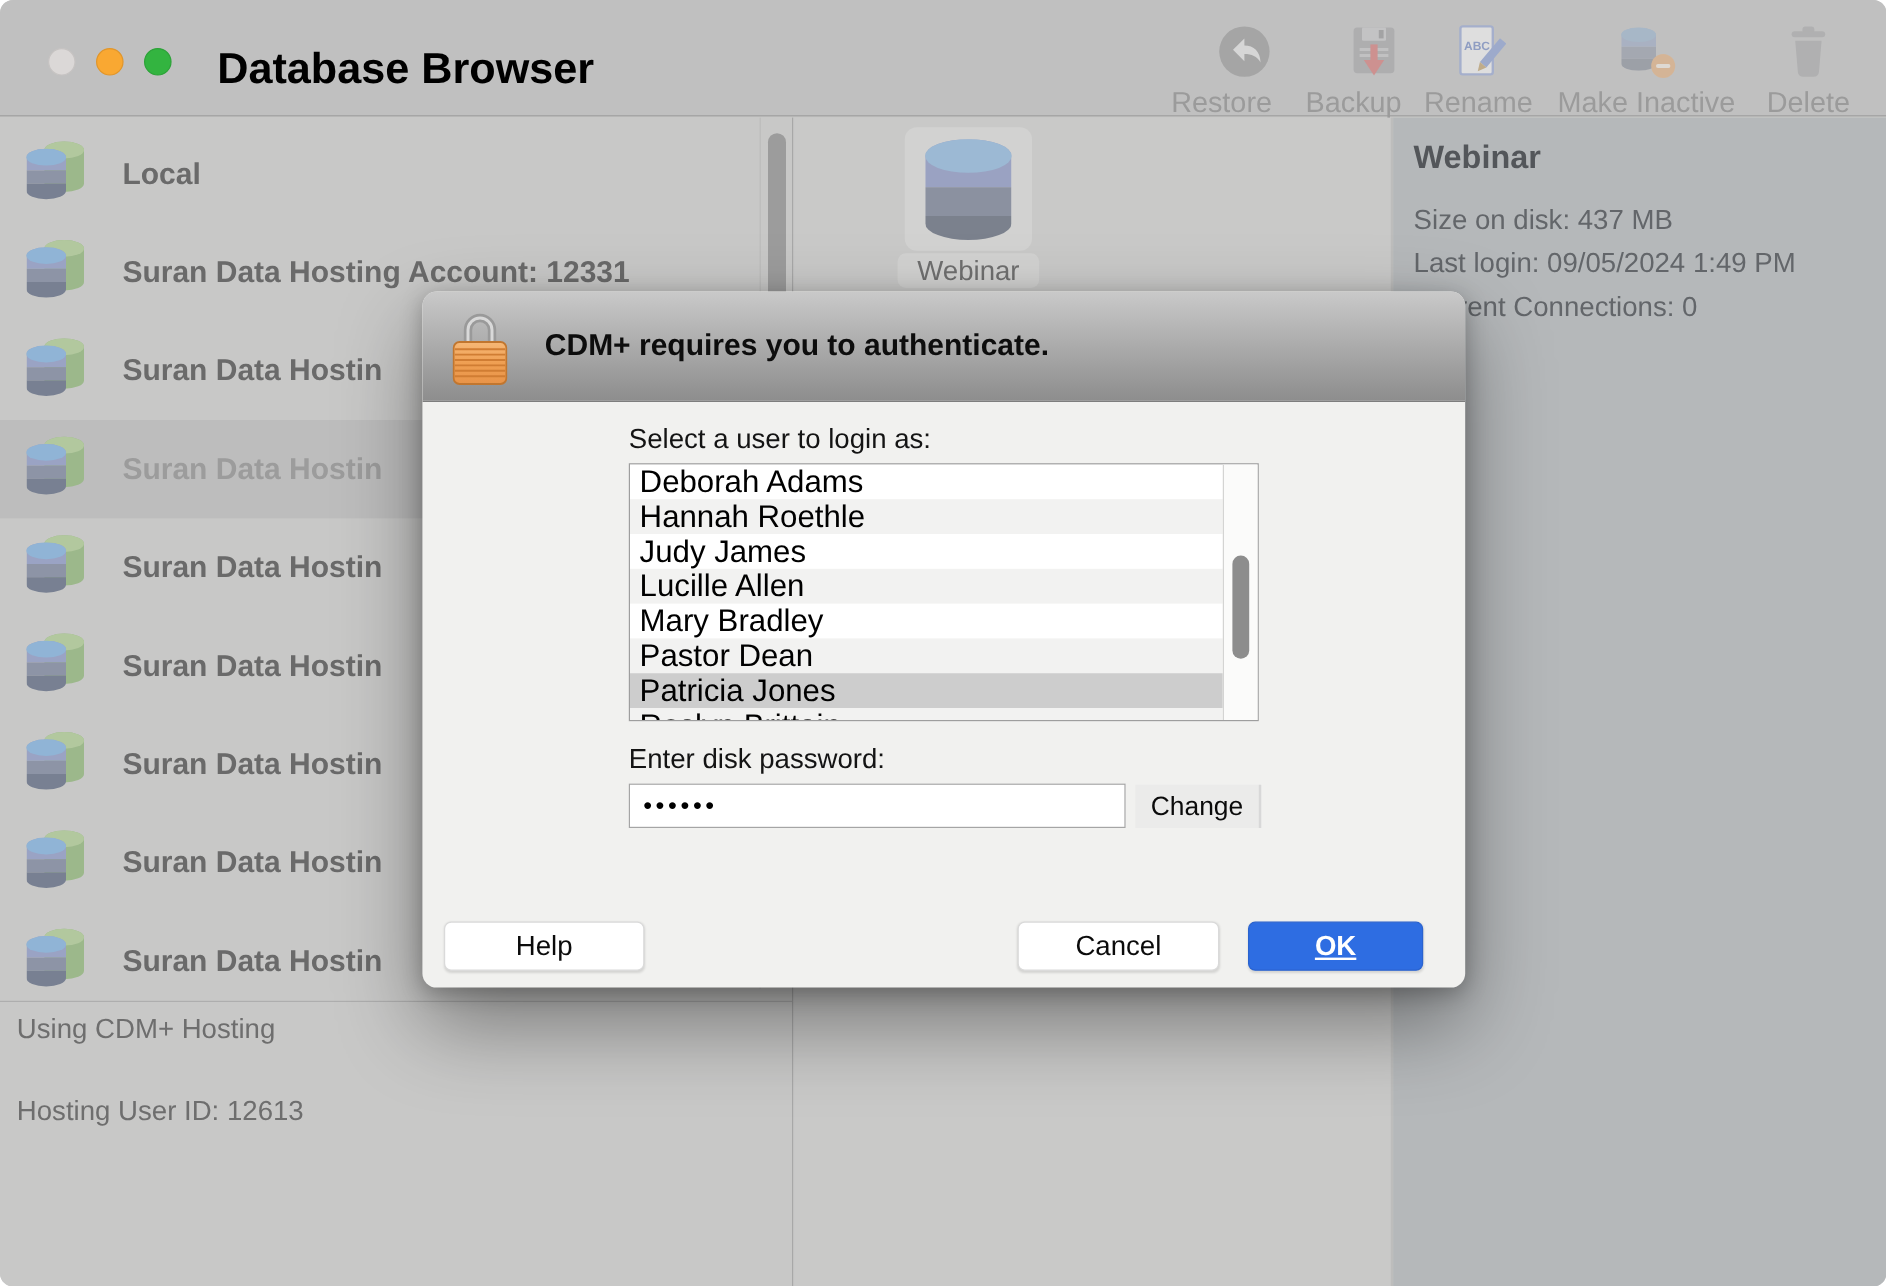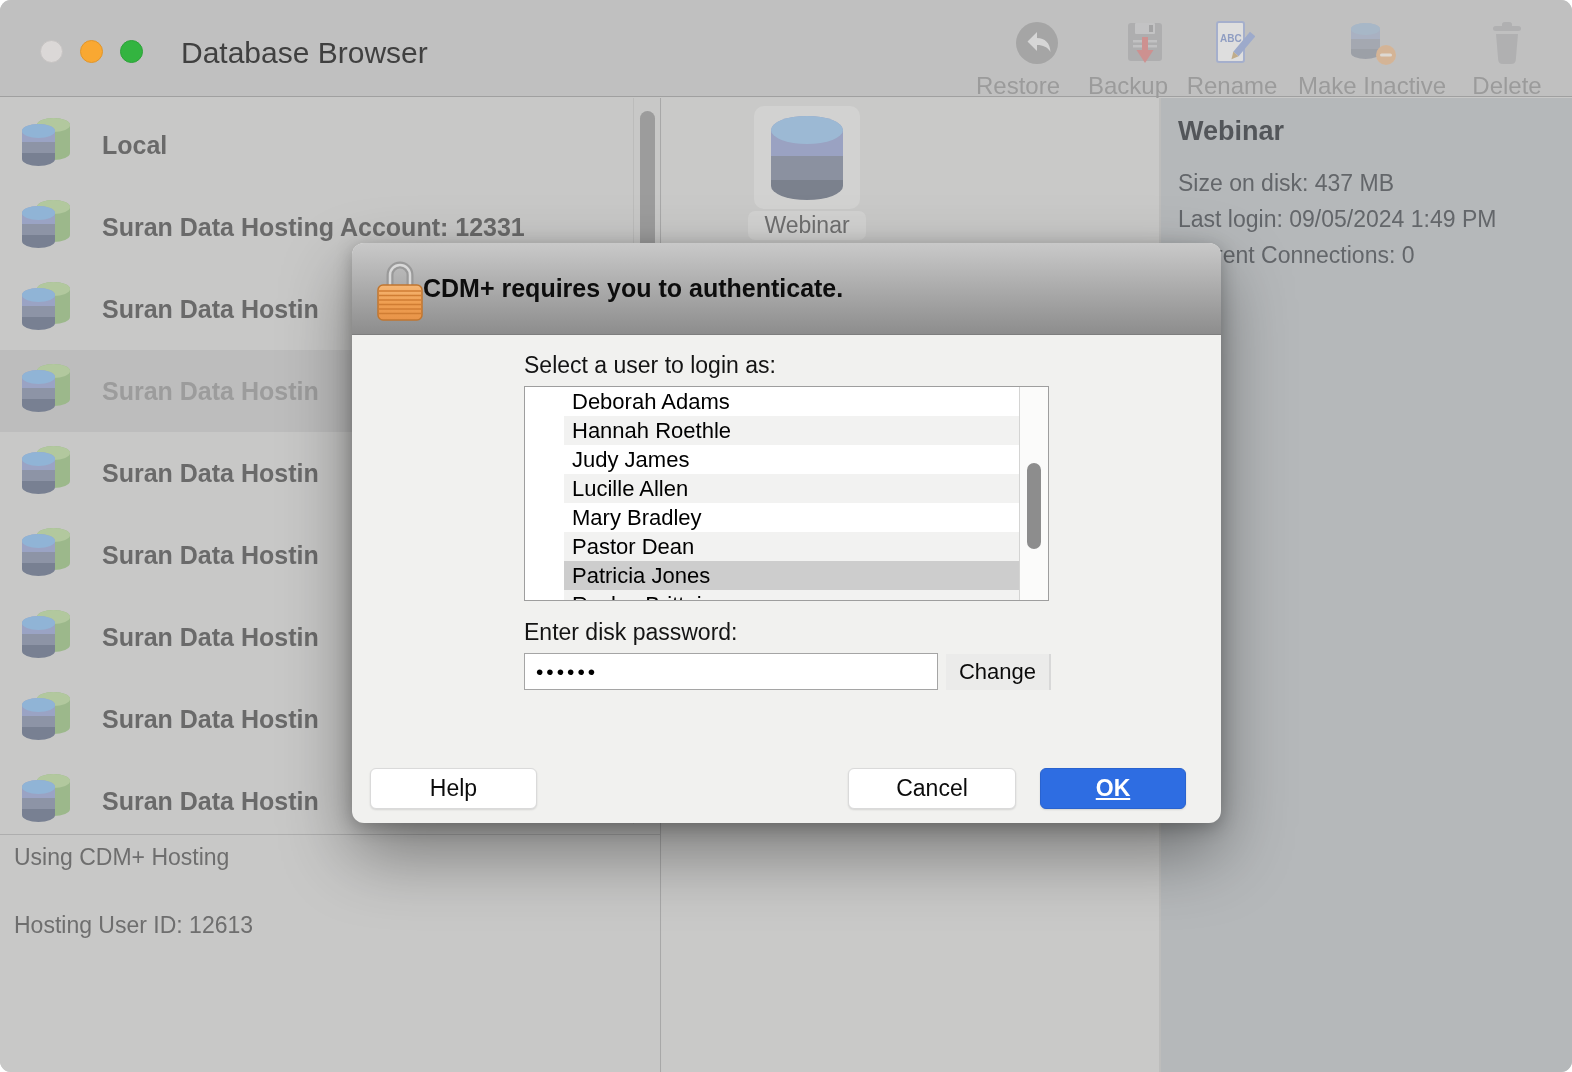--- a/index.html
+++ b/index.html
@@ -14,21 +14,21 @@
   
   .titlebar{
     position:absolute; left:0; top:0; width:1572px; height:97px;
     background:#c0c0c0; border-bottom:1px solid #a0a0a0;
   }
   .traffic{ position:absolute; top:40px; width:23px; height:23px; border-radius:50%; }
   .traffic.close{ left:40px;  background:var(--traffic-close,#dbd8d7); border:1px solid #c6c3c2; }
   .traffic.min  { left:80px;  background:var(--traffic-minimize,#f9a832); border:1px solid #e1962b; }
   .traffic.zoom { left:120px; background:var(--traffic-zoom,#33b440); border:1px solid #2da339; }
   .window-title{
-    position:absolute; left:181px; top:36px; font-size:30px; font-weight:normal; color:#404040;
+    position:absolute; left:181px; top:36px; font-size:36px; font-weight:bold; color:#000000;
   }
   .toolbar{
     position:absolute; right:22px; top:6px; height:90px; display:flex; gap:16px; align-items:flex-start;
   }
   .tb-item{ display:flex; flex-direction:column; align-items:center; justify-content:flex-start; padding-top:12px; }
   .tb-item .tb-icon{ height:50px; display:flex; align-items:center; justify-content:center; opacity:.5; }
   .tb-item .tb-label{ font-size:24px; color:#9b9b9b; margin-top:4px; white-space:nowrap; }
   .tb-w90{width:92px;align-items:flex-end;} .tb-w96{width:96px;} .tb-w150{width:152px;justify-content:space-between;} .tb-w84{width:86px;}
 
   
@@ -84,32 +84,32 @@
   .dialog{
     position:absolute; left:352px; top:243px; width:869px; height:580px;
     border-radius:12px; background:#f1f1ef;
     box-shadow:0 30px 70px rgba(0,0,0,.40), 0 4px 18px rgba(0,0,0,.25);
   }
   .dialog-header{
     position:absolute; left:0; top:0; right:0; height:92px;
     border-radius:12px 12px 0 0;
     background:linear-gradient(#c9c9c9, #8d8d8d);
     border-bottom:1px solid #7e7e7e;
-    display:flex; align-items:center; padding-left:25px; 
+    display:flex; align-items:center; padding-left:25px; gap:31px;
   }
   .dialog-title{ font-size:25px; font-weight:bold; color:#0d0d0d; }
   .dialog-body{ position:absolute; left:0; top:92px; right:0; bottom:0; }
 
   .select-label{ position:absolute; left:172px; top:17px; font-size:23px; color:#141414; }
   .listbox{
     position:absolute; left:172px; top:51px; width:525px; height:215px;
     background:#ffffff; border:1px solid #9e9e9e; overflow:hidden;
   }
   .user-rows{ position:absolute; left:0; top:0; right:29px; }
-  .user-row{ height:29px; display:flex; align-items:center; padding-left:8px; font-size:22px; color:#000;margin-left:39px; }
+  .user-row{ height:29px; display:flex; align-items:center; padding-left:8px; font-size:26px; color:#000; }
   .user-row:nth-child(even){ background:#f2f2f1; }
   .user-row.selected{ background:#cdcdcd; }
   .list-scroll{
     position:absolute; right:0; top:0; bottom:0; width:29px;
     background:#fbfbfa; border-left:1px solid #d4d4d3;
   }
   .list-thumb{
     position:absolute; left:7px; top:76px; width:14px; height:86px;
     background:#8d8d8d; border-radius:7px;
   }

